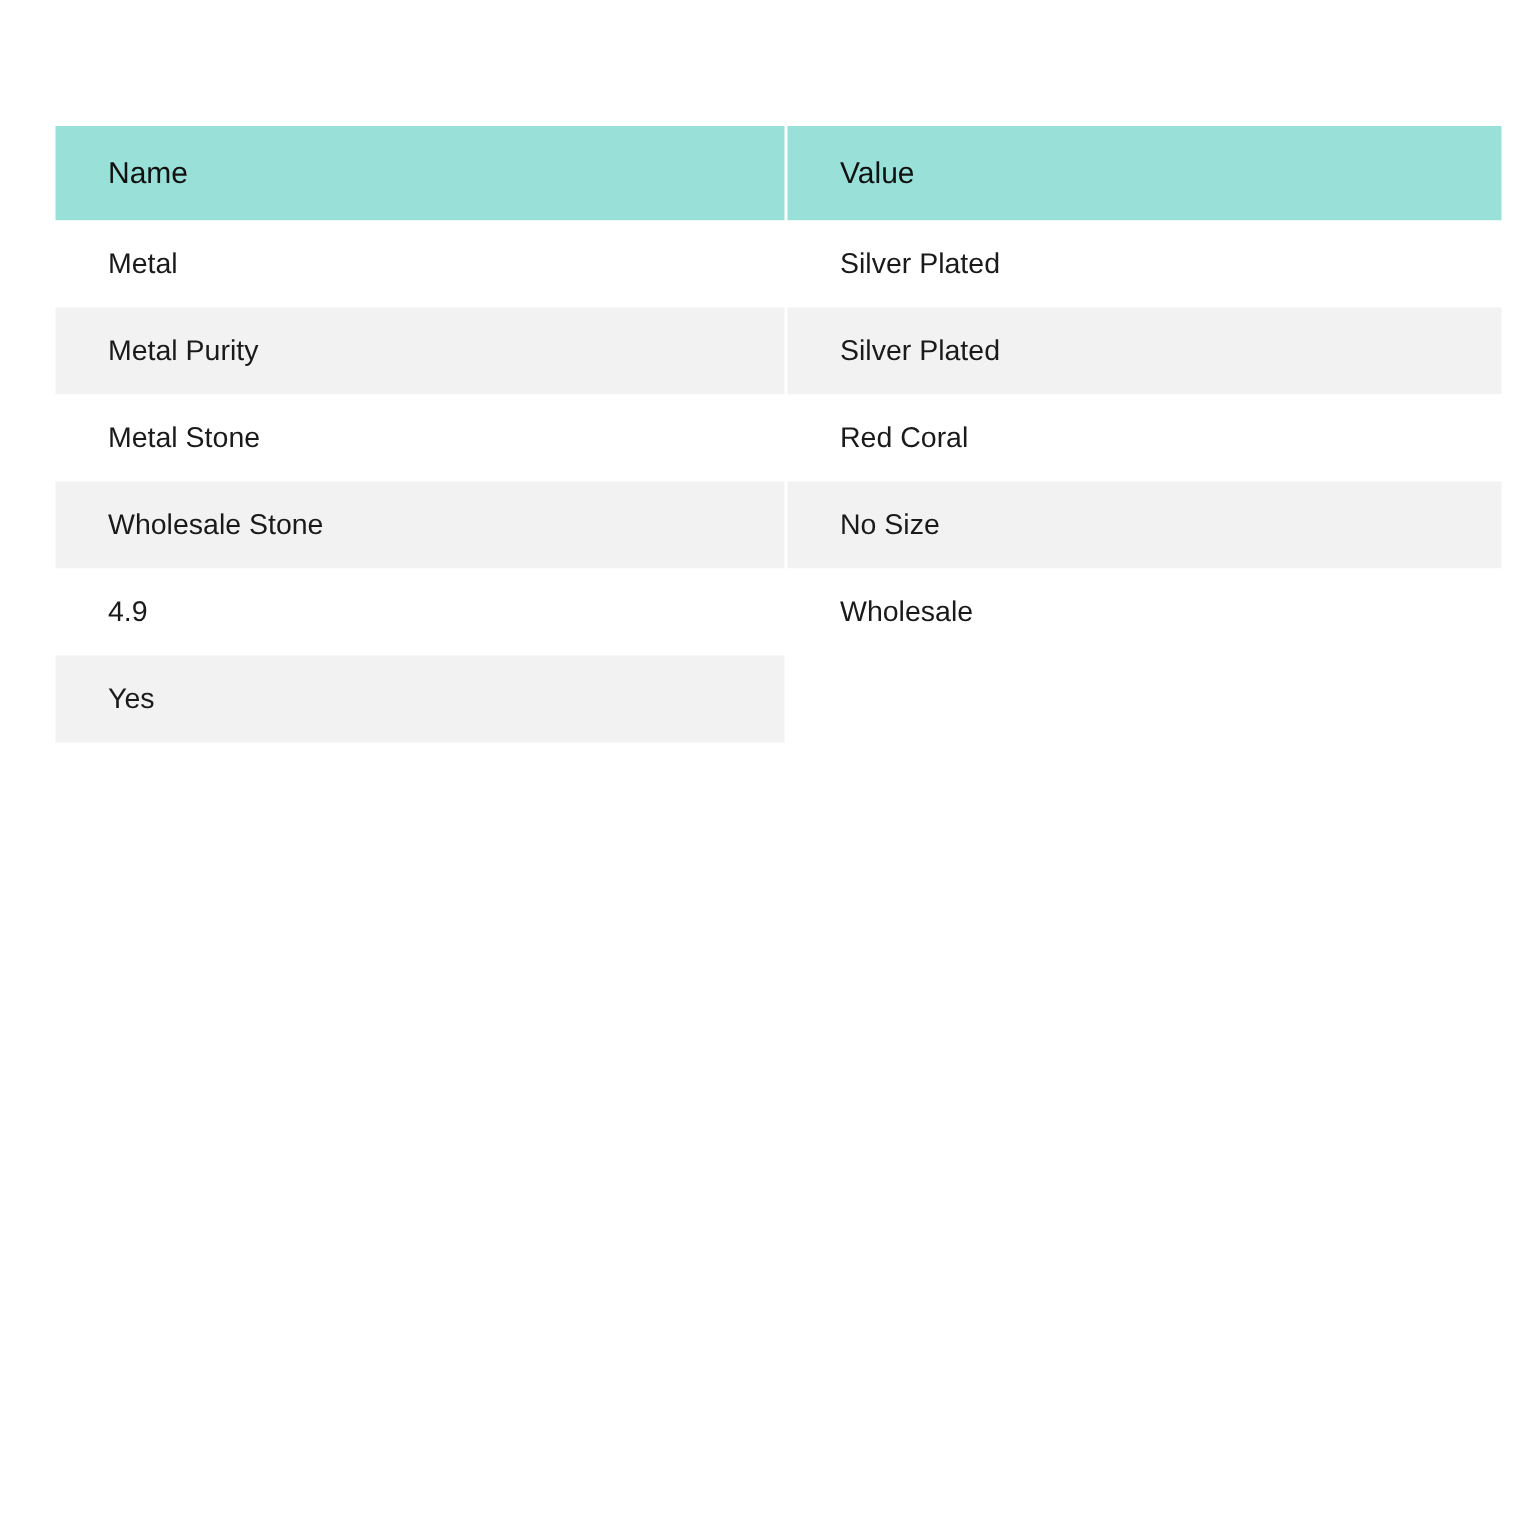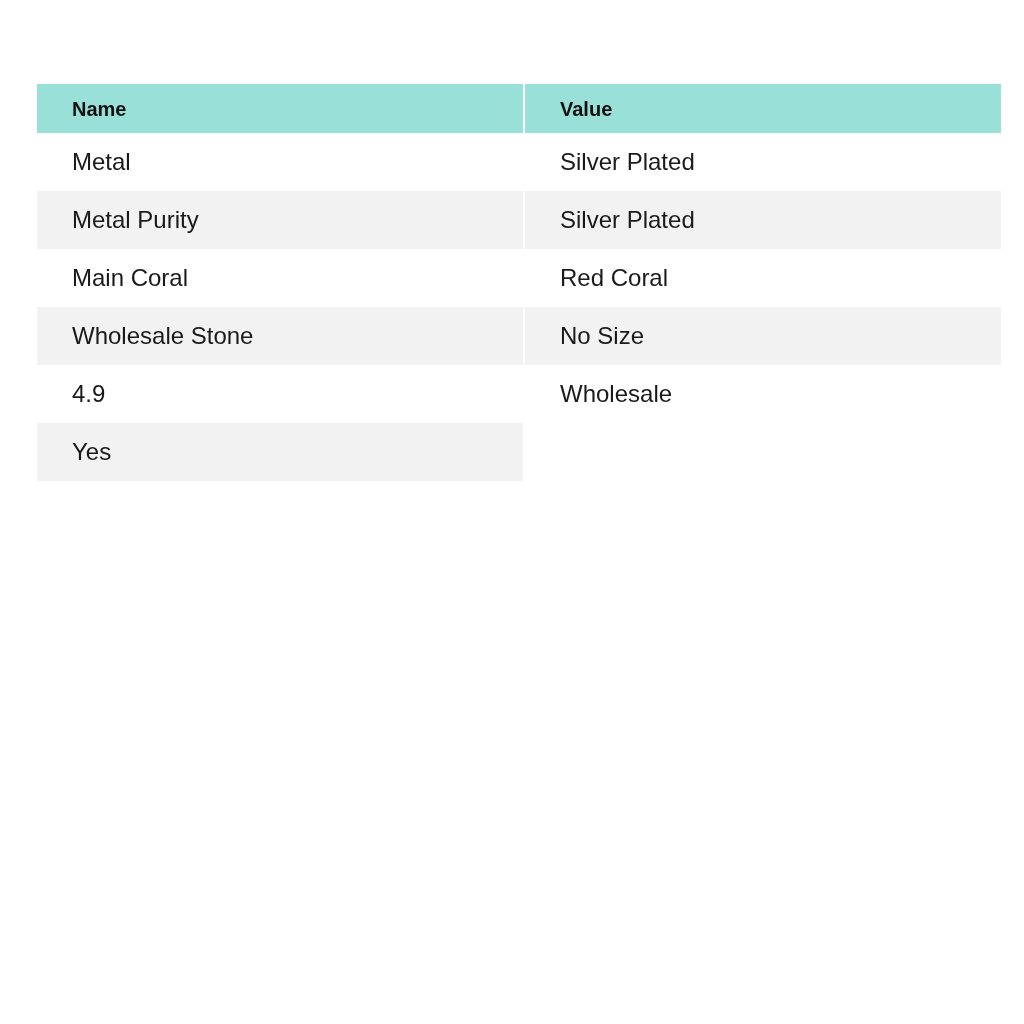--- a/index.html
+++ b/index.html
@@ -31,31 +31,31 @@
     column-gap: 2px;
     background: #ffffff;
   }
 
   .cell {
     display: flex;
     align-items: center;
     padding-left: 35px;
     padding-right: 12px;
     box-sizing: border-box;
-    font-size: 24px;
+    font-size: 19px;
     line-height: 1;
     white-space: nowrap;
     overflow: hidden;
   }
 
   .header-cell {
-    height: 49px;
+    height: 63px;
     background: var(--header-bg, #99e1d8);
     font-size: 20px;
-    font-weight: 700;
+    font-weight: 400;
     color: #111111;
   }
 
   .row-cell {
     height: 58px;
     background: #ffffff;
     font-weight: 400;
   }
 
   
@@ -72,21 +72,21 @@
 
     <div class="cell header-cell">Name</div>
     <div class="cell header-cell">Value</div>
 
     <div class="cell row-cell">Metal</div>
     <div class="cell row-cell">Silver Plated</div>
 
     <div class="cell row-cell">Metal Purity</div>
     <div class="cell row-cell">Silver Plated</div>
 
-    <div class="cell row-cell">Main Coral</div>
+    <div class="cell row-cell">Metal Stone</div>
     <div class="cell row-cell">Red Coral</div>
 
     <div class="cell row-cell">Wholesale Stone</div>
     <div class="cell row-cell">No Size</div>
 
     <div class="cell row-cell">4.9</div>
 
 
     <div class="cell row-cell">Wholesale</div>
     <div class="cell row-cell">Yes</div>

